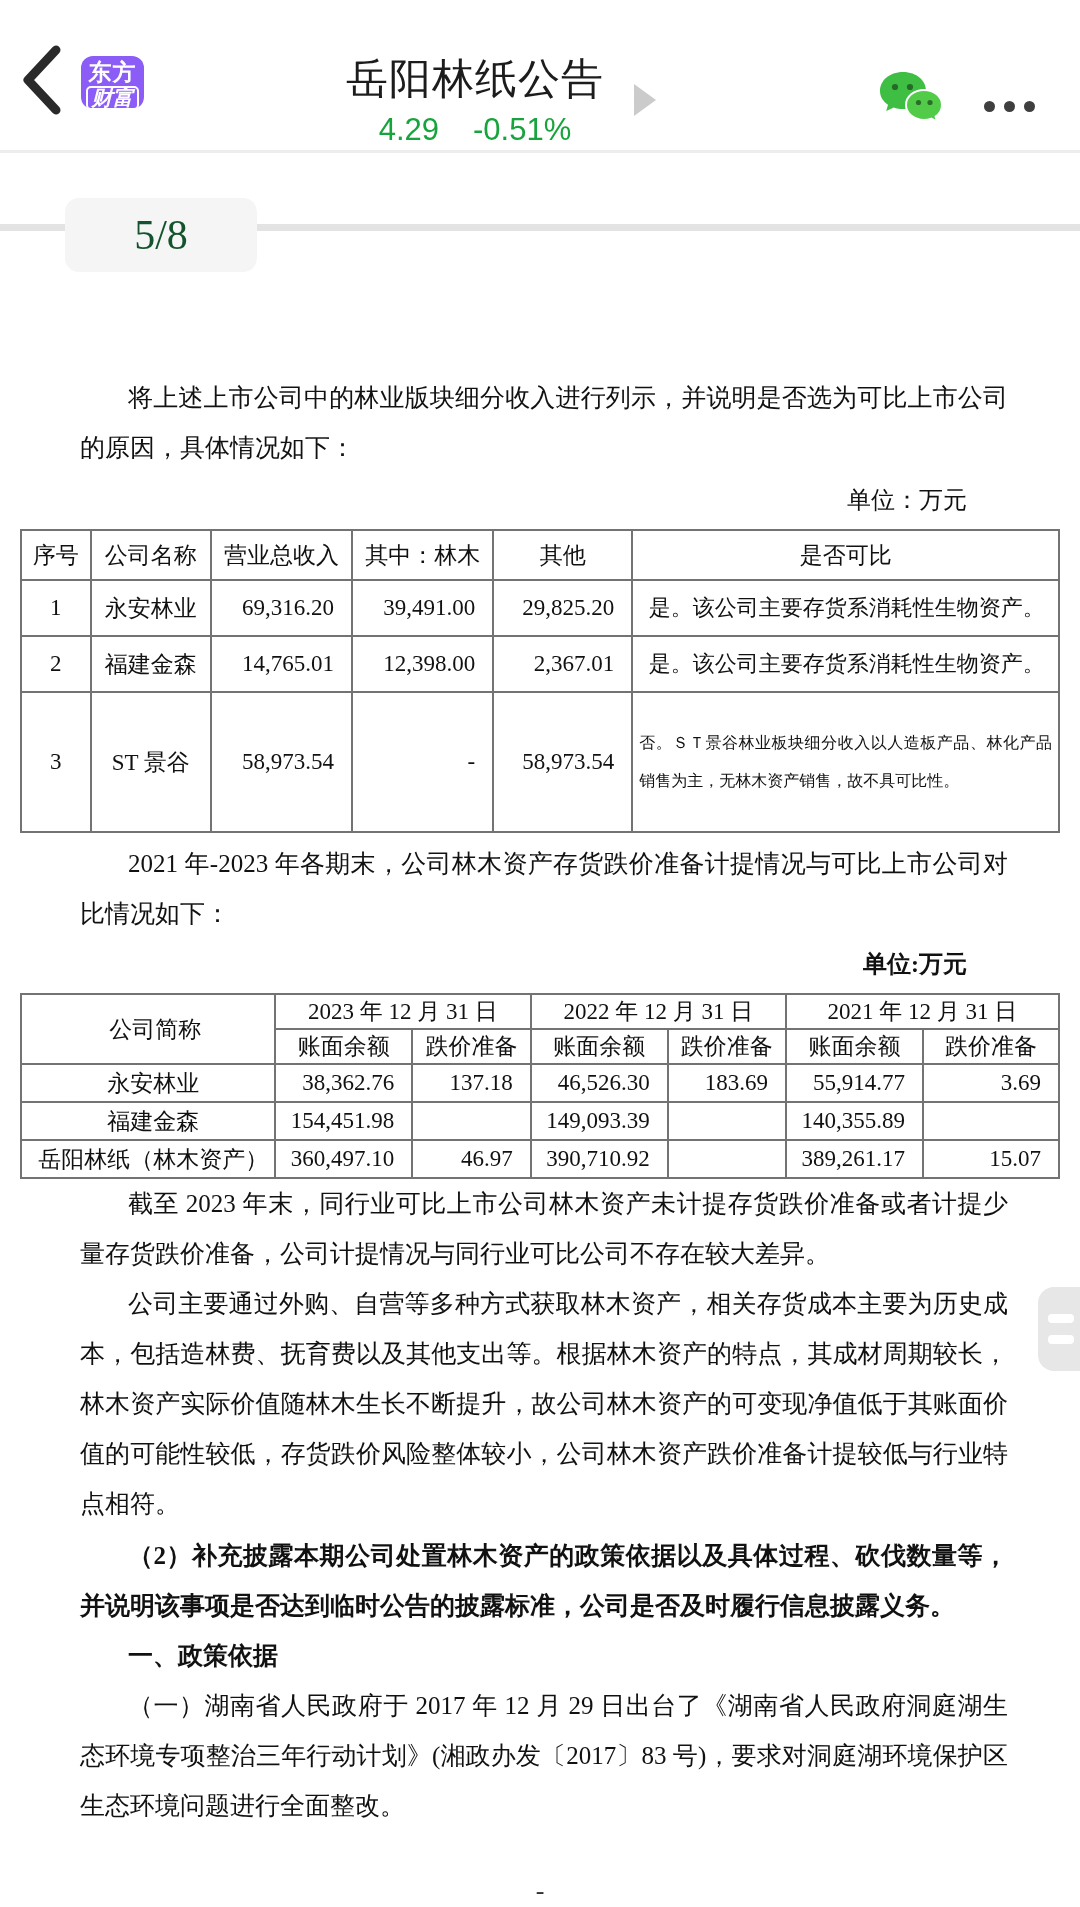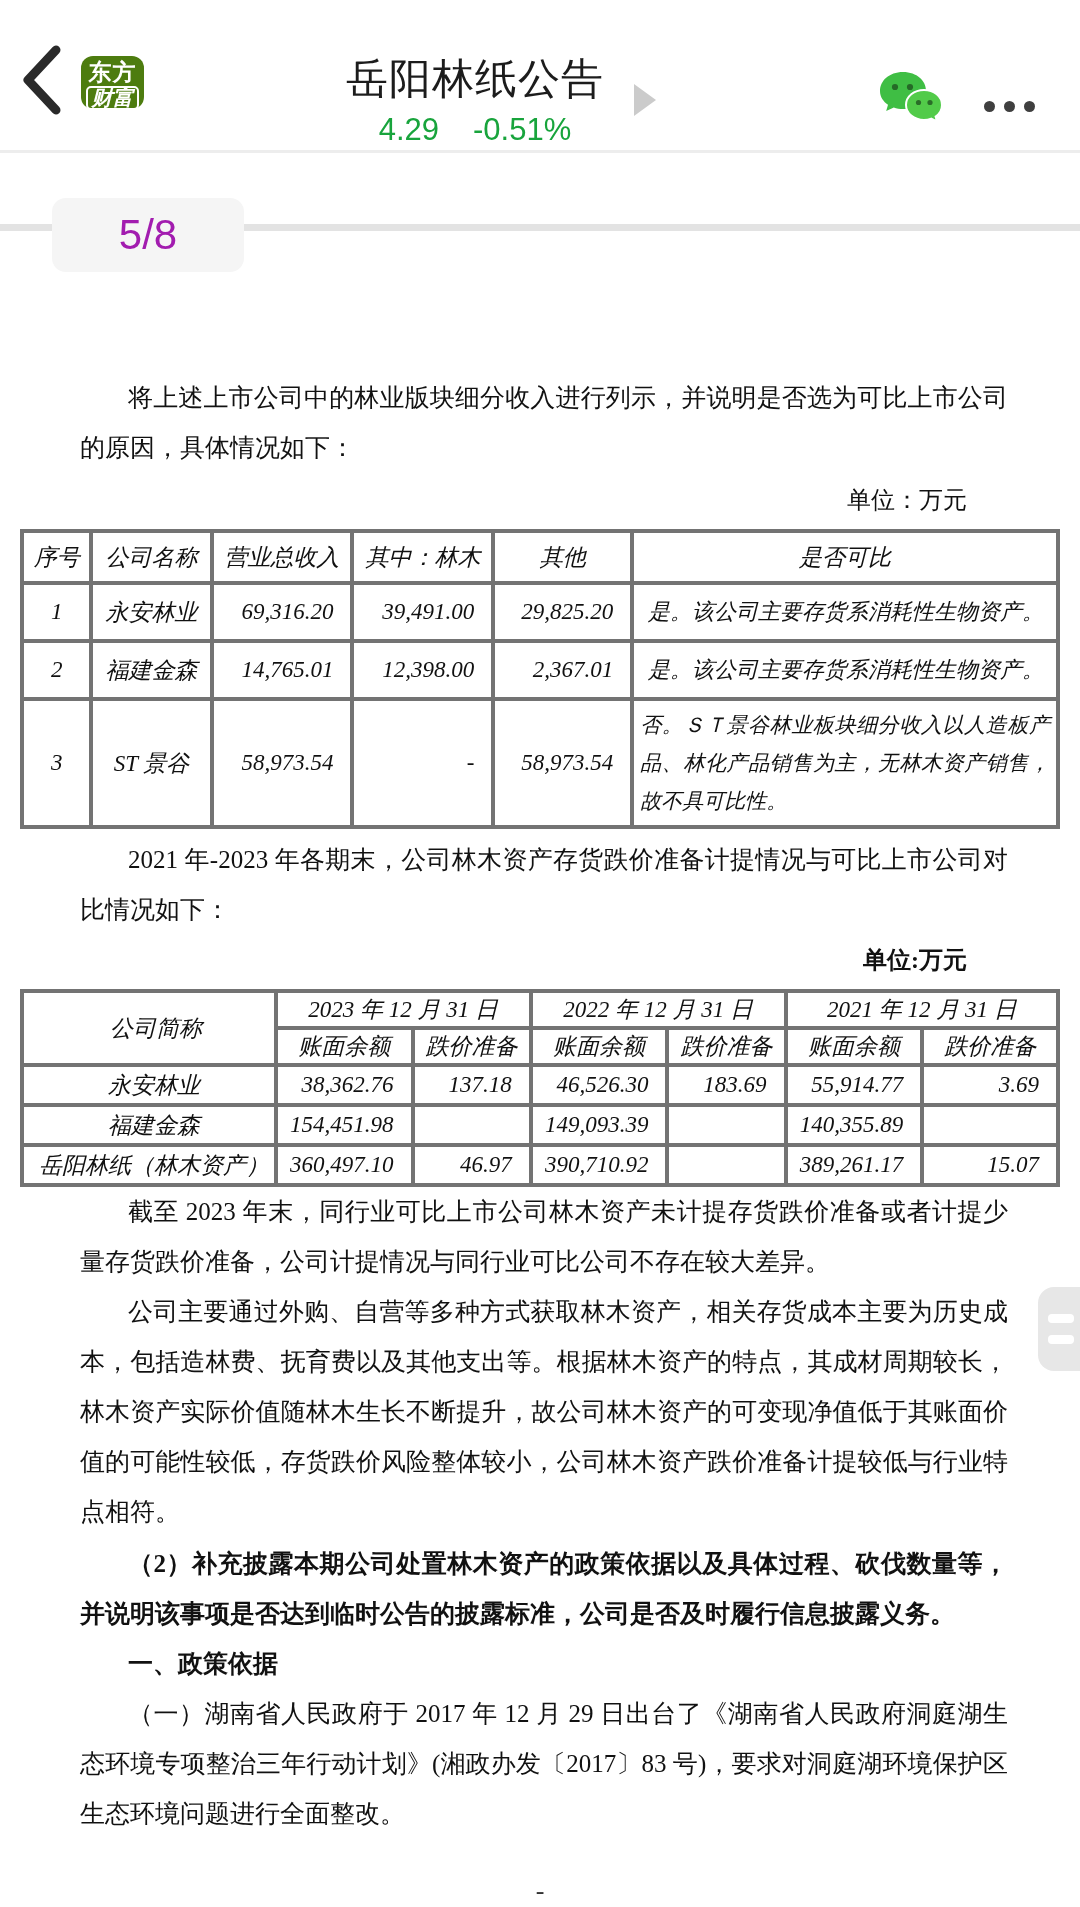--- a/index.html
+++ b/index.html
@@ -3,41 +3,41 @@
 <meta charset="utf-8">
 <style>
   html,body { margin:0; padding:0; background:#fff; }
   .screen { position:relative; width:1080px; height:1907px; background:#ffffff; overflow:hidden;
             font-family:"Liberation Sans", sans-serif; }
 
   
   .header { position:absolute; top:0; left:0; width:1080px; height:150px; background:#fff;
             border-bottom:3px solid #ededed; z-index:10; }
   .back-btn { position:absolute; left:16px; top:42px; width:52px; height:76px; cursor:pointer; }
-  .logo { position:absolute; left:81px; top:56px; width:63px; height:53px; background:#4d7c0f;
+  .logo { position:absolute; left:81px; top:56px; width:63px; height:53px; background:#8b5cf6;
           border-radius:12px; color:#fff; text-align:center; font-weight:bold; box-sizing:border-box; }
   .logo-top { font-size:23px; line-height:25px; margin-top:4px; letter-spacing:1px; }
   .logo-bottom { font-size:21px; line-height:20px; margin:1px 5px 0 5px; border:2px solid #fff;
                  border-radius:5px;font-style:italic; }
   .title-block { position:absolute; left:280px; top:36px; width:390px; text-align:center;margin-top:17px; }
   .title { font-size:42px; line-height:52px; color:#1c1c1c; letter-spacing:1px; white-space:nowrap; }
   .price-row { margin-top:8px; font-size:31px; line-height:34px; color:#18a43c;
                display:flex; justify-content:center; gap:34px; }
   .play { position:absolute; left:634px; top:84px; width:0; height:0;
           border-left:22px solid #cbcbcb; border-top:16px solid transparent;
           border-bottom:16px solid transparent; }
   .wechat { position:absolute; left:878px; top:70px; width:64px; height:58px; cursor:pointer; }
   .more { position:absolute; left:984px; top:95px; display:flex; gap:9px; cursor:pointer; padding:6px 0; }
   .more i { width:11px; height:11px; border-radius:50%; background:#3f3f3f; }
 
   
   .gray-band { position:absolute; left:0; top:224px; width:1080px; height:7px; background:#e3e3e3; z-index:2; }
-  .page-badge { position:absolute; left:52px; top:198px; width:192px; height:74px; background:#f5f5f5;
-                border-radius:14px; color:#a21caf; font-size:42px; display:flex; align-items:center;
-                justify-content:center; z-index:3; }
+  .page-badge { position:absolute; left:65px; top:198px; width:192px; height:74px; background:#f5f5f5;
+                border-radius:14px; color:#14532d; font-size:42px; display:flex; align-items:center;
+                justify-content:center; z-index:3;font-family:Liberation Serif, serif; }
   .scroll-handle { position:absolute; left:1038px; top:1287px; width:58px; height:84px;
                    background:#e7e7e7; border-radius:16px; z-index:12; }
   .scroll-handle i { display:block; width:26px; height:9px; background:#fff; border-radius:4px;
                      margin-left:10px; }
   .scroll-handle i.b1 { margin-top:27px; }
   .scroll-handle i.b2 { margin-top:12px; }
   .footer-mark { position:absolute; top:1876px; left:0; width:1080px; text-align:center;
                  font-family:"Liberation Serif", serif; font-size:26px; color:#333; z-index:1; }
 
   
@@ -54,29 +54,29 @@
   .u2 { margin-top:0;font-weight:bold; }
   .tb2 { margin-top:4px; }
   .p3 { margin-top:0; }
   .p4 { margin-top:0; }
   .p5 { margin-top:2px; }
   .h1 { margin-top:0; }
   .p6 { margin-top:0; }
 
   table { border-collapse:collapse; margin-left:20px; width:1040px; table-layout:fixed;
           font-size:23px; color:#111; }
-  td, th { border:4px solid #737373; padding:0; font-weight:normal; overflow:hidden;font-style:italic; }
+  td, th { border:2px solid #737373; padding:0; font-weight:normal; overflow:hidden; }
   .c { text-align:center; }
   .r { text-align:right; padding-right:17px; }
   .l { text-align:center; padding-left:10px; }
   .t1-hd td { height:48px; }
   .t1-r td { height:54px; }
   .t1-r3 td { height:116px; }
   .t1-note { font-size:22px; padding-left:6px; padding-right:4px; white-space:nowrap; }
-  .t1-note3 { font-size:21px; line-height:38px; padding:4px 6px; text-align:justify; white-space:normal; }
+  .t1-note3 { font-size:16px; line-height:38px; padding:11px 6px; text-align:justify; white-space:normal; }
   .t2 td { height:33px; }
   .t2 .dr td { height:36px; }
   .t2 .corner { padding-left:14px; }
 </style>
 </head>
 <body>
 
 <div class="screen">
 
   <div class="header">

